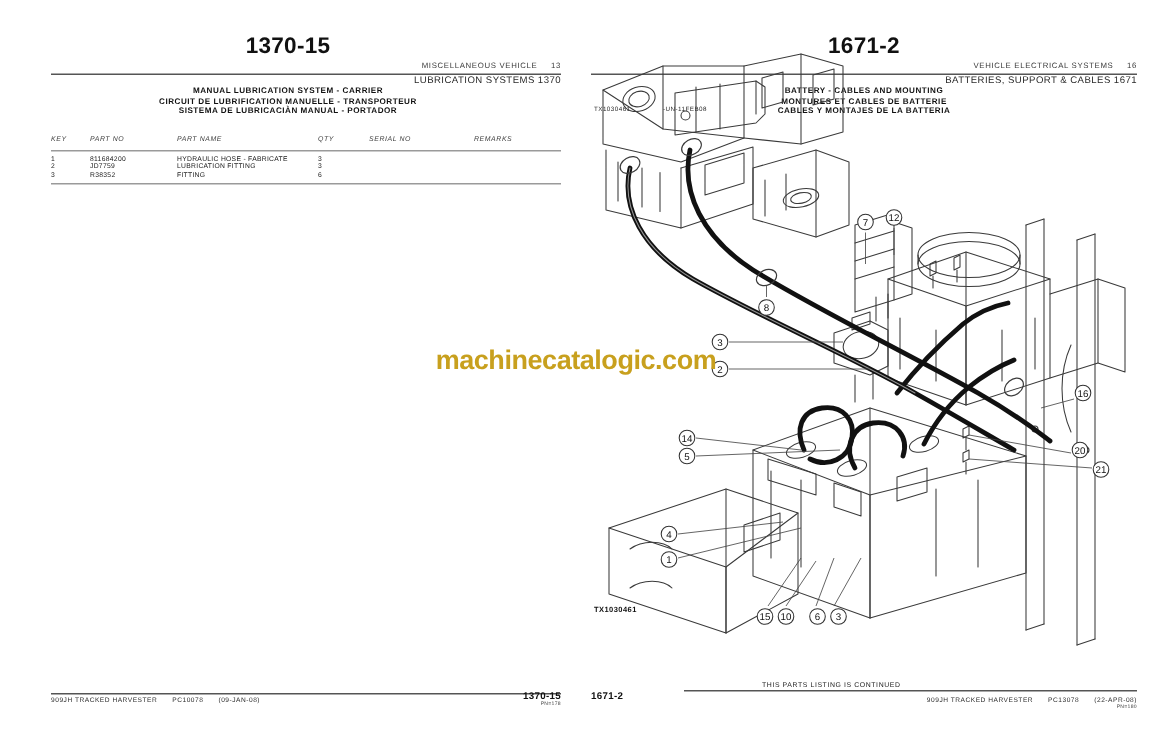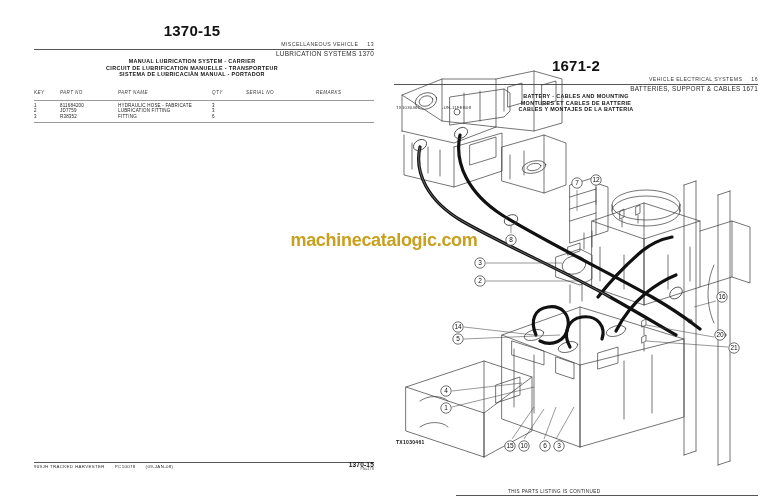--- a/index.html
+++ b/index.html
@@ -6,21 +6,21 @@
   body{
     width:768px;height:497px;
     background:#ffffff;
     font-family:"Liberation Sans", sans-serif;
     overflow:hidden;
     position:relative;
   }
   .spread{position:absolute;inset:0;display:flex;}
   .page{position:relative;height:428px;}
   .page-left{width:384px;}
-  .page-right{width:384px;margin-top:35px;}
+  .page-right{width:384px;}
 
   
   .folio{
     position:absolute;left:0;right:0;top:22px;
     text-align:center;
     font-size:15px;font-weight:bold;color:#111;
     letter-spacing:.2px;
   }
   .hdr-rule{
     position:absolute;height:0;border-top:1px solid #555;

